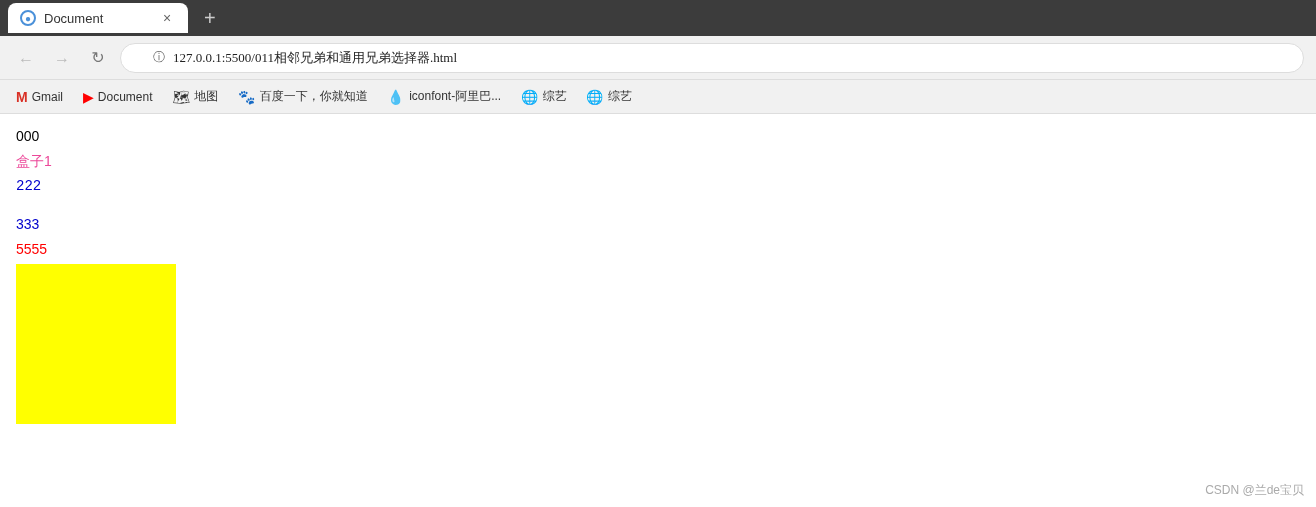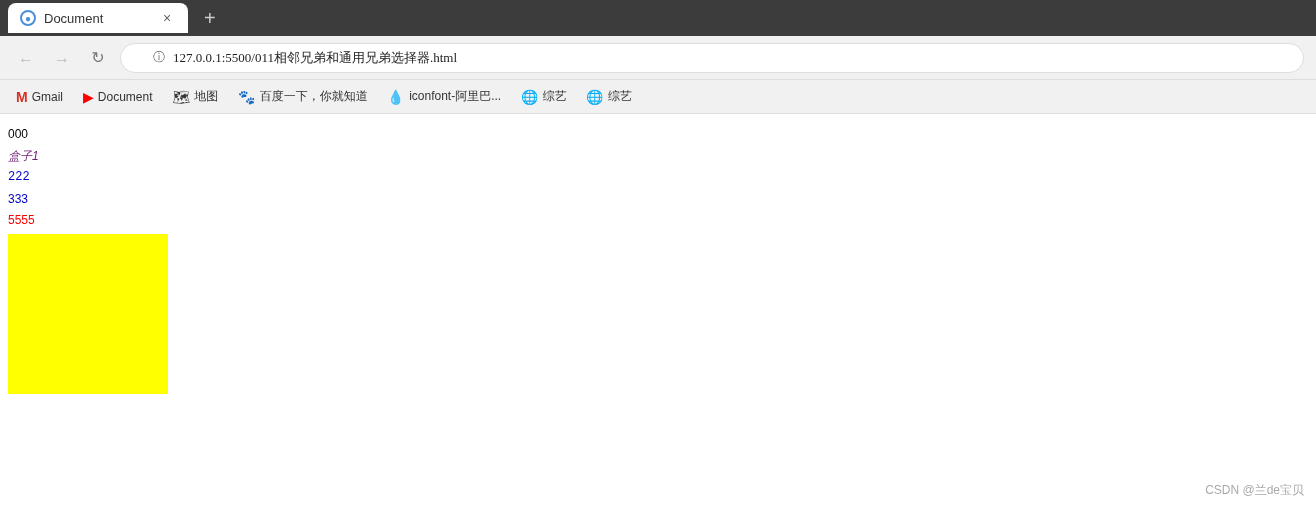--- a/index.html
+++ b/index.html
@@ -117,29 +117,29 @@
     }
     .bm-icon-gmail { color: #d93025; font-size: 14px; font-weight: bold; }
     .bm-icon-youtube { color: #ff0000; font-size: 14px; }
     .bm-icon-maps { font-size: 14px; }
     .bm-icon-baidu { font-size: 14px; color: #2932e1; }
     .bm-icon-iconfont { color: #ff6600; font-size: 14px; }
     .bm-icon-globe { color: #4a90d9; font-size: 14px; }
 
     
     .page-content {
-      padding: 10px 8px;
-      font-size: 12px;
+      padding: 10px 16px;
+      font-size: 14px;
       line-height: 1.8;
     }
     .line-000 { color: #000; }
-    .line-box { color: #701a75; font-style: italic; }
+    .line-box { color: #ec4899; }
     .line-111 { color: #0000cc; }
     .line-222 { color: #0000cc; font-family: Liberation Mono, monospace; }
-    .line-333 { color: #0000cc; }
+    .line-333 { color: #0000cc; margin-top: 12px; }
     .line-44444 { color: #000; }
     .line-5555 { color: #ff0000; font-weight: normal; }
 
     .yellow-box {
       background: #ffff00;
       width: 160px;
       height: 160px;
       margin-top: 2px;
     }
 

